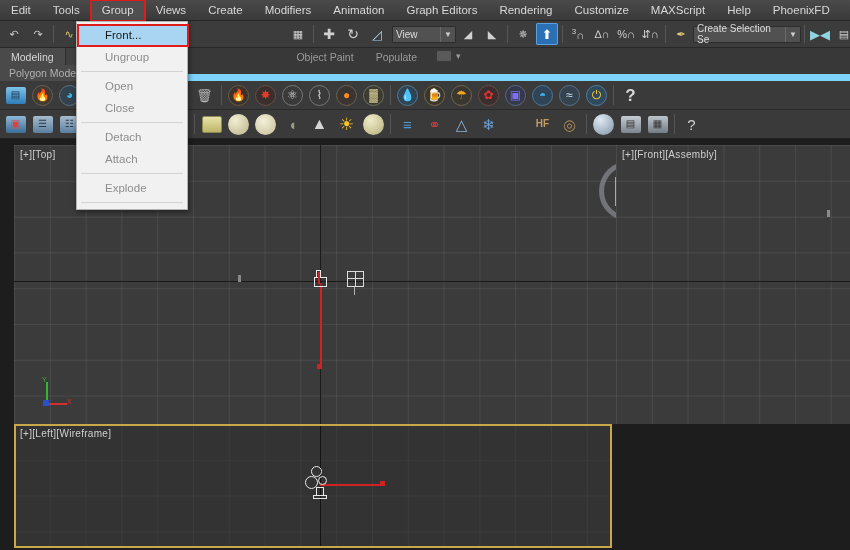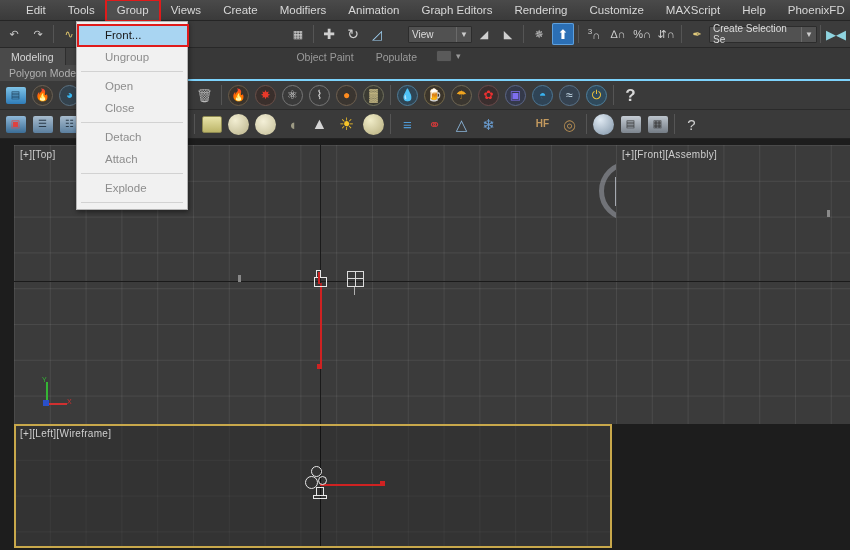--- a/index.html
+++ b/index.html
@@ -10,21 +10,20 @@
     overflow: hidden;
   }
   #app { position: relative; width: 850px; height: 550px; }
 
   
   .menubar {
     position: absolute; top: 0; left: 0; width: 850px; height: 21px;
     background: linear-gradient(#4a4a4a, #3a3a3a);
     display: flex; align-items: center;
     border-bottom: 1px solid #252525;
-    padding-left: 15px;
   }
   .menu-item {
     color: #d8d8d8; font-size: 11.5px; padding: 0 11px; line-height: 21px;
     white-space: nowrap; cursor: default; position: relative;
   }
   .menu-item.active {
     background: #4f4f4f;
     outline: 2px solid #e01b1b; outline-offset: -1px;
     z-index: 30;
   }
@@ -55,21 +54,21 @@
   }
   .tb-small-field {
     height: 16px; width: 26px; background: #585858; border: 1px solid #2c2c2c;
     color: #eee; font-size: 9px; display: flex; align-items: center;
     padding-left: 2px; flex: none;
   }
 
   
   .ribbon {
     position: absolute; top: 48px; left: 0; width: 850px; height: 33px;
-    background: #383838; border-bottom: 2px solid #7dd3fc;
+    background: #383838; border-bottom: 7px solid #7dd3fc;
   }
   .ribbon-tabs { display: flex; height: 17px; padding-left: 0px; }
   .rtab {
     font-size: 10.5px; color: #b8b8b8; padding: 2px 11px 0 11px;
     background: #404040; border-right: 1px solid #2e2e2e; line-height: 14px;
     position: relative; white-space: nowrap;
   }
   .rtab.first { background: #4a4a4a; color: #d5d5d5; }
   .rtab.plain { background: transparent; border-right: none; }
   .ribbon-row2 { display: flex; height: 16px; }
@@ -242,21 +241,21 @@
     <div class="tb-sep"></div>
     <div class="tb-btn">
       <span class="mini-ico" style="color:#cfcfcf;font-size:14px">✚</span>
     </div>
     <div class="tb-btn">
       <span class="mini-ico" style="color:#cfcfcf;font-size:14px">↻</span>
     </div>
     <div class="tb-btn">
       <span class="mini-ico" style="color:#9fd0f2;font-size:13px">◿</span>
     </div>
-    <div class="tb-combo" style="width:64px;margin-left:19px">
+    <div class="tb-combo" style="width:64px;margin-left:3px">
       <span>View</span>
       <span class="caret">▼</span>
     </div>
     <div class="tb-btn">
       <span class="mini-ico" style="color:#d0d0d0">◢</span>
     </div>
     <div class="tb-btn">
       <span class="mini-ico" style="color:#d0d0d0">◣</span>
     </div>
     <div class="tb-sep"></div>

